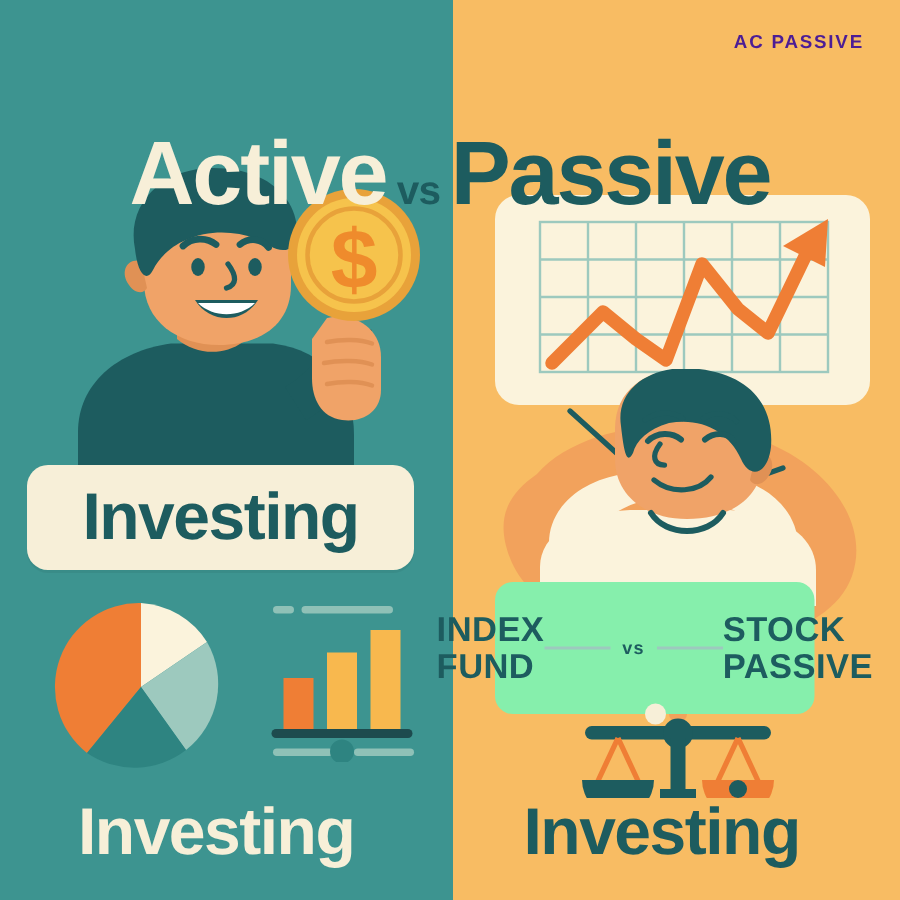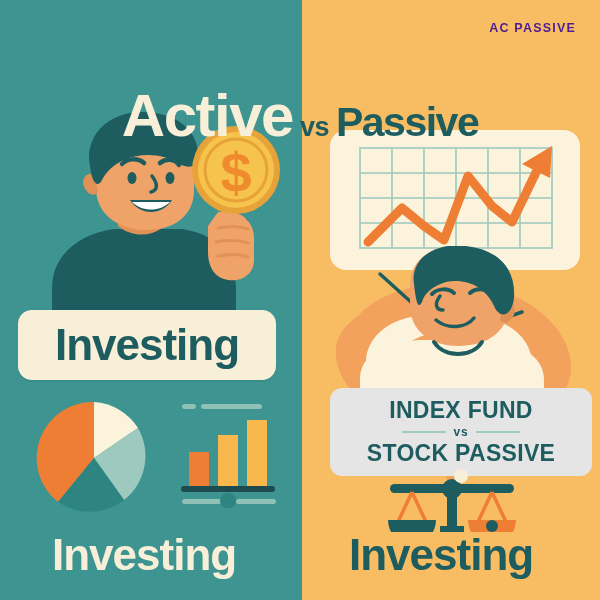--- a/index.html
+++ b/index.html
@@ -58,21 +58,21 @@
   }
   #hl-vs {
     font-size: 27px;
     font-weight: bold;
     color: #1D5C5F;
     letter-spacing: -0.5px;
     margin: 0 7px;
     line-height: 1;
   }
   #hl-passive {
-    font-size: 41px;
+    font-size: 60px;
     font-weight: bold;
     color: #1D5C5F;
     letter-spacing: -1.5px;
     line-height: 1;
   }
 
   
   .art { position: absolute; z-index: 10; }
 
   
@@ -95,27 +95,26 @@
     font-weight: bold;
     color: #1D5C5F;
     letter-spacing: -1px;
   }
 
   
   #right-card {
     position: absolute;
     left: 330px;
     top: 388px;
-    width: 262px;
+    width: 213px;
     height: 88px;
-    background: #e5e5e5;
+    background: #86efac;
     border-radius: 12px;
     z-index: 30;
     display: flex;
-    flex-direction: column;
     align-items: center;
     justify-content: center;
   }
   #right-card::after {
     content: "";
     position: absolute;
     bottom: -7px;
     left: 50%;
     margin-left: -7px;
     width: 14px;

